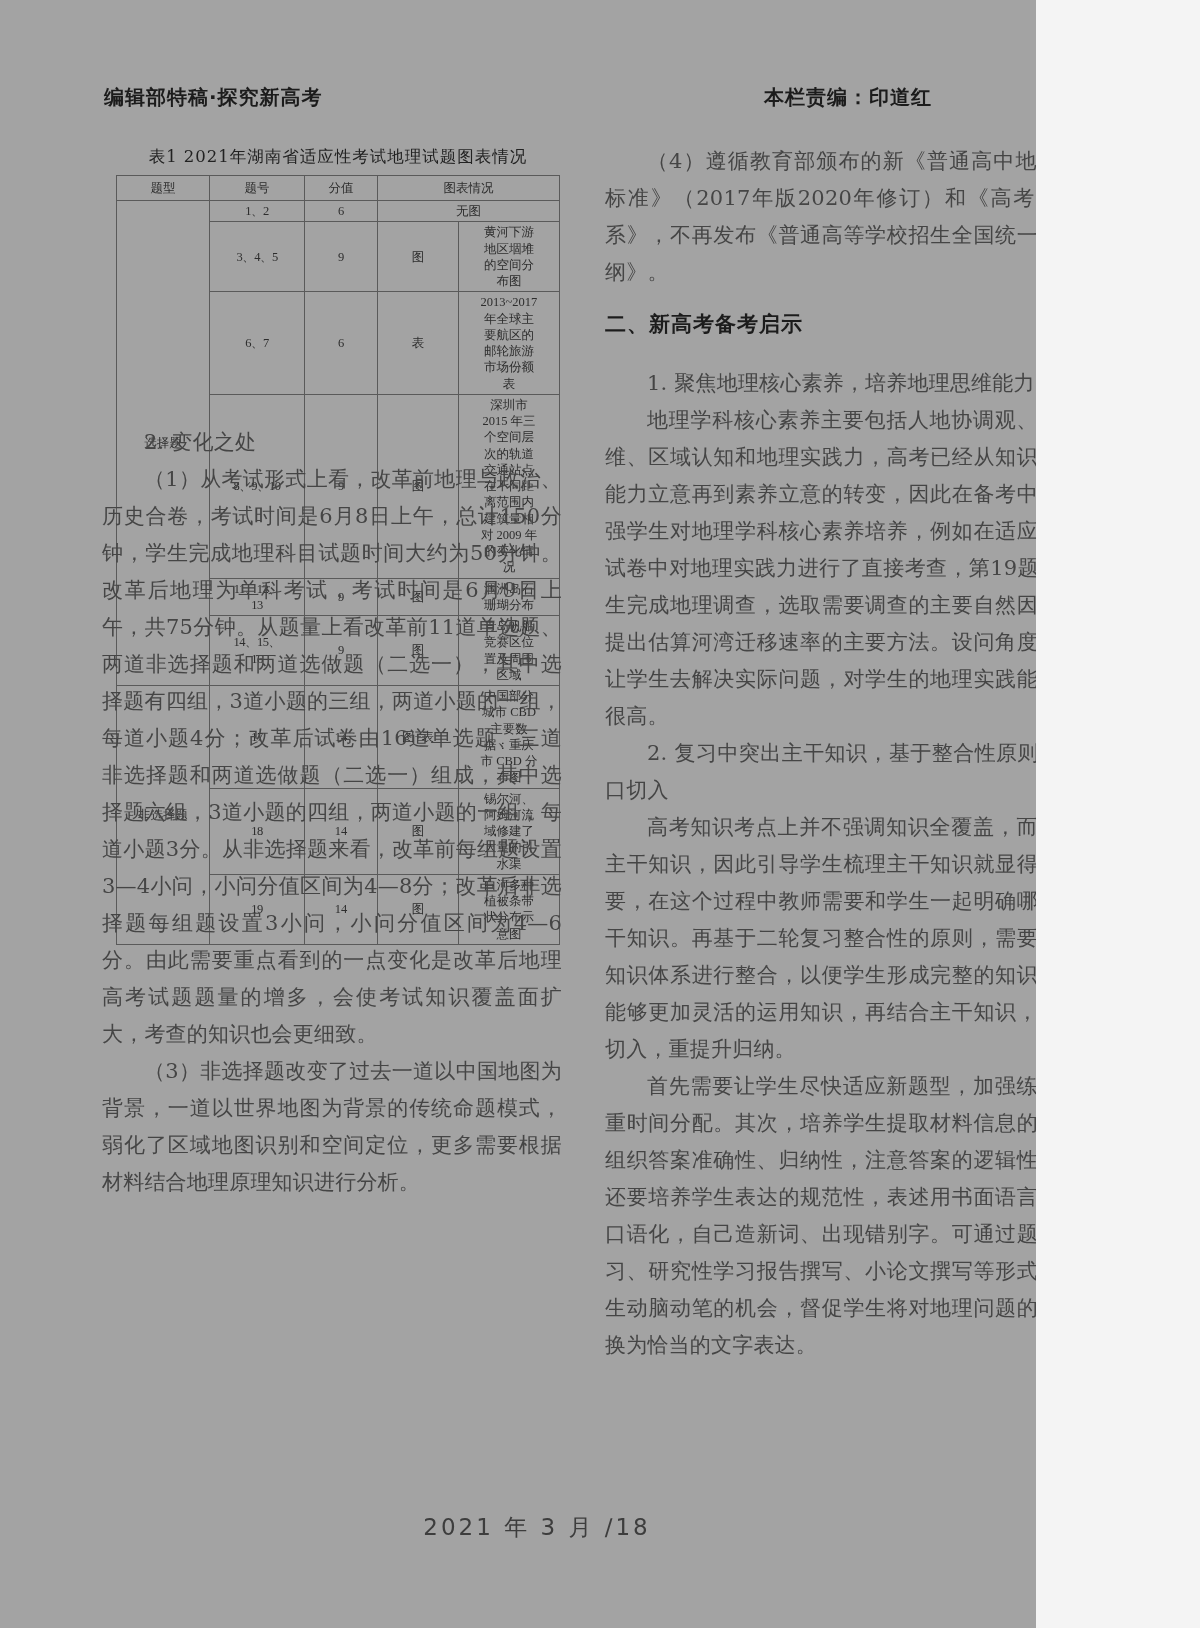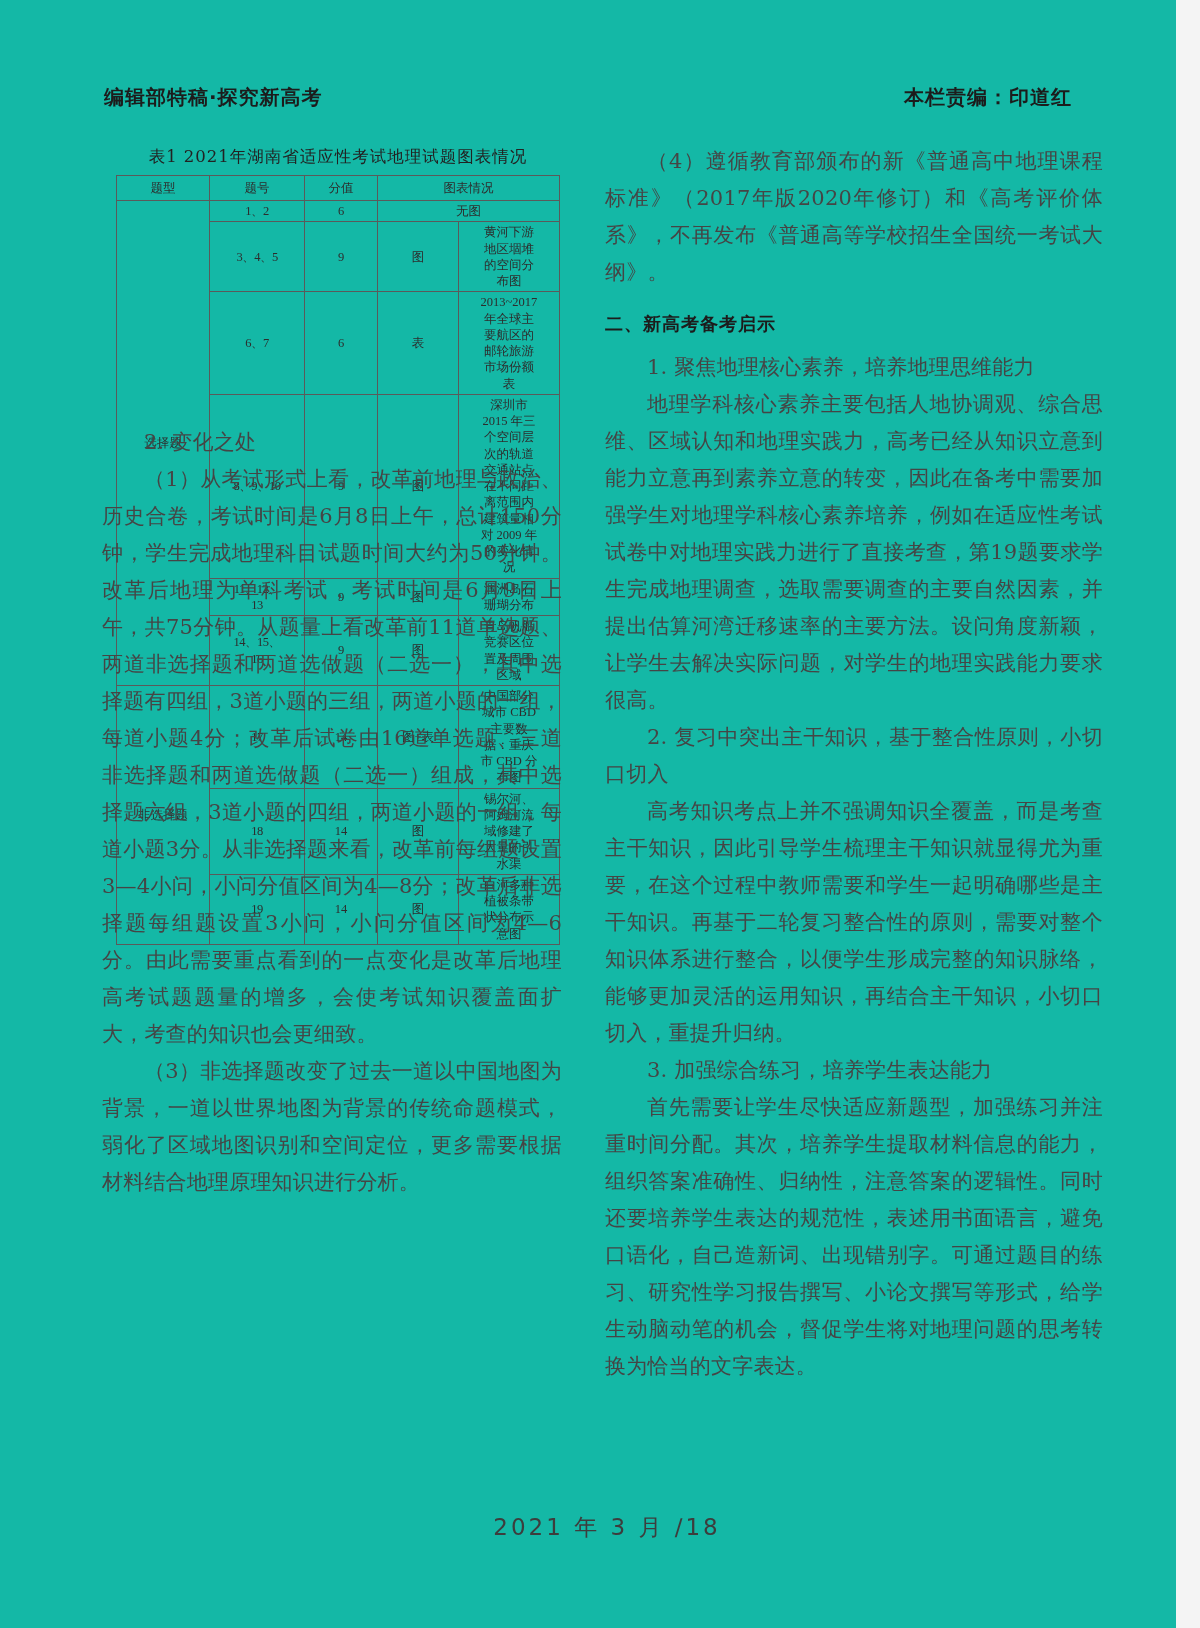--- a/index.html
+++ b/index.html
@@ -3,22 +3,22 @@
 <meta charset="utf-8">
 <style>
   html,body{margin:0;padding:0;}
   body{
     width:1200px;height:1628px;
     background:#f4f4f4;
     font-family:"DejaVu Serif", serif;
   }
   .page{
     position:relative;
-    width:1176px;height:1628px;
-    background:#14b8a6;
+    width:1036px;height:1628px;
+    background:#a3a3a3;
     overflow:hidden;
     color:#3c3c3c;
   }
   
   .running-head{
     position:absolute;left:104px;right:104px;top:84px;
     display:flex;justify-content:space-between;align-items:baseline;
     font-family:"DejaVu Sans","Liberation Sans",sans-serif;
     font-size:20px;font-weight:bold;color:#1c1c1c;letter-spacing:1px;
   }
@@ -53,22 +53,22 @@
     position:absolute;
     font-size:21px;line-height:37px;
     text-align:justify;color:#454545;
     letter-spacing:0.2px;
   }
   .col-left{left:102px;top:424px;width:460px;}
   .col-right{left:605px;top:143px;width:498px;}
   .para{margin:0;text-indent:2em;}
   .sec-heading{
     font-family:"DejaVu Sans","Liberation Sans",sans-serif;
-    font-size:18px;font-weight:bold;color:#1c1c1c;
-    margin:16px 0 8px 0;text-indent:0;letter-spacing:1px;
+    font-size:21px;font-weight:bold;color:#1c1c1c;
+    margin:16px 0 24px 0;text-indent:0;letter-spacing:1px;
     line-height:34px;
   }
   
   .footer{
     position:absolute;left:0;right:0;top:1512px;
     text-align:center;
     font-family:"DejaVu Sans","Liberation Sans",sans-serif;
     font-size:23px;color:#3d3d3d;letter-spacing:3px;font-weight:400;padding-left:38px;
   }
 </style>
@@ -159,21 +159,20 @@
     <p class="para">（3）非选择题改变了过去一道以中国地图为背景，一道以世界地图为背景的传统命题模式，弱化了区域地图识别和空间定位，更多需要根据材料结合地理原理知识进行分析。</p>
   </div>
 
   <div class="col col-right">
     <p class="para">（4）遵循教育部颁布的新《普通高中地理课程标准》（2017年版2020年修订）和《高考评价体系》，不再发布《普通高等学校招生全国统一考试大纲》。</p>
     <p class="sec-heading">二、新高考备考启示</p>
     <p class="para">1. 聚焦地理核心素养，培养地理思维能力</p>
     <p class="para">地理学科核心素养主要包括人地协调观、综合思维、区域认知和地理实践力，高考已经从知识立意到能力立意再到素养立意的转变，因此在备考中需要加强学生对地理学科核心素养培养，例如在适应性考试试卷中对地理实践力进行了直接考查，第19题要求学生完成地理调查，选取需要调查的主要自然因素，并提出估算河湾迁移速率的主要方法。设问角度新颖，让学生去解决实际问题，对学生的地理实践能力要求很高。</p>
     <p class="para">2. 复习中突出主干知识，基于整合性原则，小切口切入</p>
     <p class="para">高考知识考点上并不强调知识全覆盖，而是考查主干知识，因此引导学生梳理主干知识就显得尤为重要，在这个过程中教师需要和学生一起明确哪些是主干知识。再基于二轮复习整合性的原则，需要对整个知识体系进行整合，以便学生形成完整的知识脉络，能够更加灵活的运用知识，再结合主干知识，小切口切入，重提升归纳。</p>
-    <p class="para">3. 加强综合练习，培养学生表达能力</p>
     <p class="para">首先需要让学生尽快适应新题型，加强练习并注重时间分配。其次，培养学生提取材料信息的能力，组织答案准确性、归纳性，注意答案的逻辑性。同时还要培养学生表达的规范性，表述用书面语言，避免口语化，自己造新词、出现错别字。可通过题目的练习、研究性学习报告撰写、小论文撰写等形式，给学生动脑动笔的机会，督促学生将对地理问题的思考转换为恰当的文字表达。</p>
   </div>
 
   <div class="footer">
     <span>2021 年 3 月 ∕18</span>
   </div>
 
 </div>
 
 </body></html>

